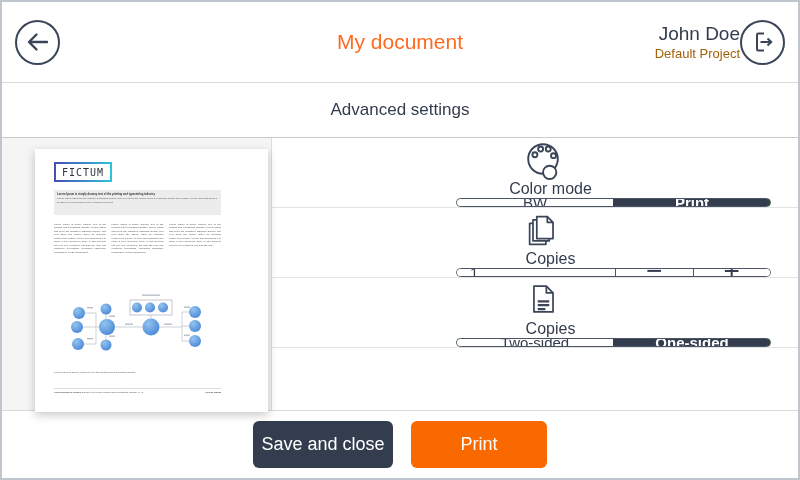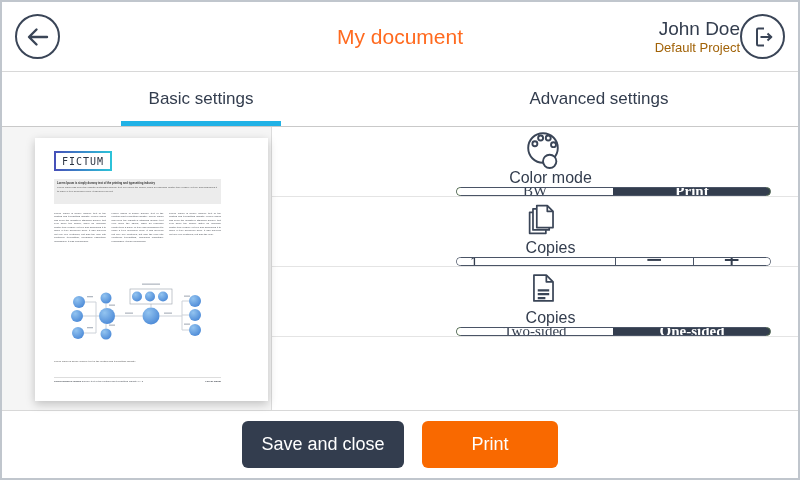--- a/index.html
+++ b/index.html
@@ -1,21 +1,21 @@
 <!DOCTYPE html>
 <html><head>
 <meta charset="utf-8">
 <style>
   * { margin:0; padding:0; box-sizing:border-box; }
   html,body { width:800px; height:480px; background:#e9ebee; }
   body { font-family:"Liberation Sans", sans-serif; }
   .app { width:800px; height:480px; background:#fff; border:2px solid #c0c6cd; position:relative; display:flex; flex-direction:column; }
 
   
-  .header { height:70px; display:flex; align-items:center; padding:8px 13px; border-bottom:1px solid #d8d8d8; position:relative; background:#fff; flex:0 0 auto; }
+  .header { height:81px; display:flex; align-items:center; padding:8px 13px; border-bottom:1px solid #d8d8d8; position:relative; background:#fff; flex:0 0 auto; }
   .round-btn { width:45px; height:45px; border-radius:50%; border:2px solid #3a4557; background:#fff; display:flex; align-items:center; justify-content:center; cursor:pointer; flex:0 0 auto; }
   .page-title { position:absolute; left:0; right:0; text-align:center; font-size:21px; color:#ff6a1f; pointer-events:none; }
   .user-info { margin-left:auto; text-align:right; line-height:1.25; }
   .user-name { font-size:19px; color:#333d4e; }
   .user-project { font-size:13px; color:#a16207; }
 
   
   .tab-bar { height:55px; display:flex; border-bottom:1px solid #c9c9c9; background:#fff; flex:0 0 auto; }
   .tab { flex:1; position:relative; display:flex; align-items:center; justify-content:center; font-size:17px; color:#333d4e; cursor:pointer; }
   .tab .underline { display:none; }
@@ -24,33 +24,33 @@
   
   .content { flex:1 1 auto; display:flex; min-height:0; }
   .preview-pane { width:270px; background:#f5f5f5; border-right:1px solid #dcdcdc; position:relative; flex:0 0 auto; }
   .settings-pane { flex:1; background:#fff; }
 
   .setting-row { height:70px; display:flex; align-items:center; padding-left:16px; border-bottom:1px solid #e4e4e4;flex-direction:column; }
   .row-icon { width:42px; height:42px; flex:0 0 auto; }
   .row-label { margin-left:15px; font-size:16px; color:#333d4e; }
   .row-control { margin-left:auto; margin-right:27px; }
 
-  .segmented { display:flex; width:315px; height:46px; border:1px solid #4a5466; border-radius:8px; overflow:hidden; background:#84cc16;font-family:Liberation Serif, serif; }
+  .segmented { display:flex; width:315px; height:46px; border:1px solid #4a5466; border-radius:8px; overflow:hidden; background:#84cc16; }
   .segment { flex:1; display:flex; align-items:center; justify-content:center; font-size:15px; color:#333d4e; cursor:pointer; background:#fff; }
   .segment + .segment { border-left:1px solid #4a5466; }
   .segment.selected { background:#333d4e; color:#fff; font-weight:700; border-left-color:#333d4e; }
 
   .stepper { display:flex; width:315px; height:42px; border:1px solid #4a5466; border-radius:8px; overflow:hidden; background:#fff; }
   .copies-input { width:158px; border:none; outline:none; padding:0 13px; font-size:15px; color:#333d4e; font-family:inherit; background:#fff; }
   .step-btn { width:78px; border:none; border-left:1px solid #4a5466; background:#fff; display:flex; align-items:center; justify-content:center; font-size:28px; color:#333d4e; cursor:pointer; line-height:1; padding-bottom:3px; }
 
   
   .footer-bar { height:68px; flex:0 0 auto; border-top:1px solid #d8d8d8; background:#fff; display:flex; align-items:center; justify-content:center; gap:18px; }
   .btn { height:47px; border:none; border-radius:6px; color:#fff; font-size:18px; font-family:inherit; display:flex; align-items:center; justify-content:center; cursor:pointer; }
-  .btn-save { width:162px; background:#333d4e; }
+  .btn-save { width:140px; background:#333d4e; }
   .btn-print { width:136px; background:#f96900; }
 
   
   .paper { position:absolute; left:33px; top:11px; width:233px; height:263px; background:#fff; box-shadow:0 3px 9px rgba(0,0,0,.22); overflow:hidden; }
   .p-logo { position:absolute; left:19px; top:13px; padding:3px 6px 2px; border:2px solid #35b9d6; border-image:linear-gradient(90deg,#4650b8,#2cc3d9) 1; font-family:"DejaVu Sans Mono", monospace; font-size:10px; letter-spacing:1px; color:#2b3442; }
   .p-abstract { position:absolute; left:19px; top:41px; width:167px; height:25px; background:#ececec; overflow:hidden; }
   .p-abstract .scaled { width:334px; transform:scale(.5); transform-origin:0 0; padding:4px 6px; }
   .p-abstract .h { font-size:5.5px; font-weight:700; color:#333; line-height:1.6; }
   .p-abstract .b { font-size:5px; color:#555; line-height:1.5; }
   .p-columns { position:absolute; left:19px; top:73px; width:167px; height:59px; overflow:hidden; }
@@ -87,24 +87,20 @@
       <span>
         <svg width="26" height="26" viewBox="0 0 26 26">
           <path d="M14 4.5H8.2c-.7 0-1.2.5-1.2 1.2v14.6c0 .7.5 1.2 1.2 1.2H14" fill="none" stroke="#3a4557" stroke-width="2"></path>
           <path d="M10.5 13h10.5M17.5 9.5 21.3 13l-3.8 3.5" fill="none" stroke="#3a4557" stroke-width="2" stroke-linejoin="round"></path>
         </svg>
       </span>
     </button>
   </div>
 
   <div class="tab-bar">
-    <div class="tab active">
-      <span>Basic settings</span>
-      <span class="underline"></span>
-    </div>
     <div class="tab">
       <span>Advanced settings</span>
 
     </div>
   </div>
 
   <div class="content">
 
     <div class="preview-pane">
       <div class="paper">

